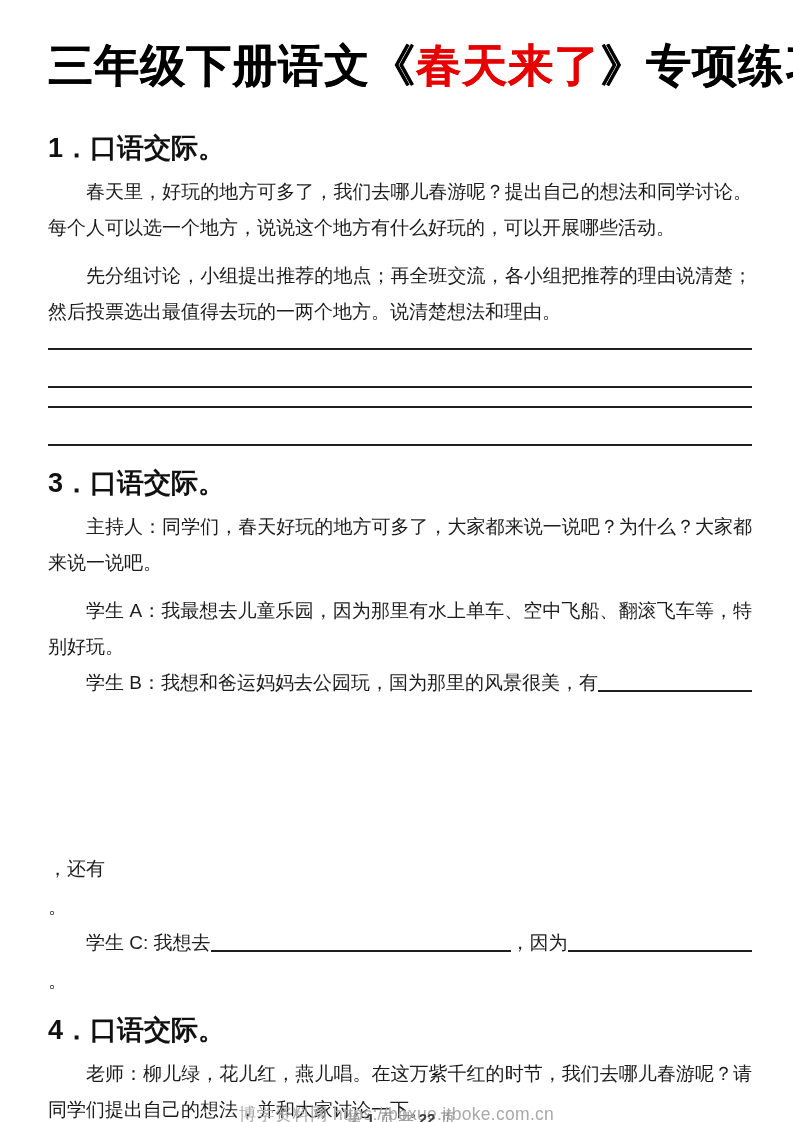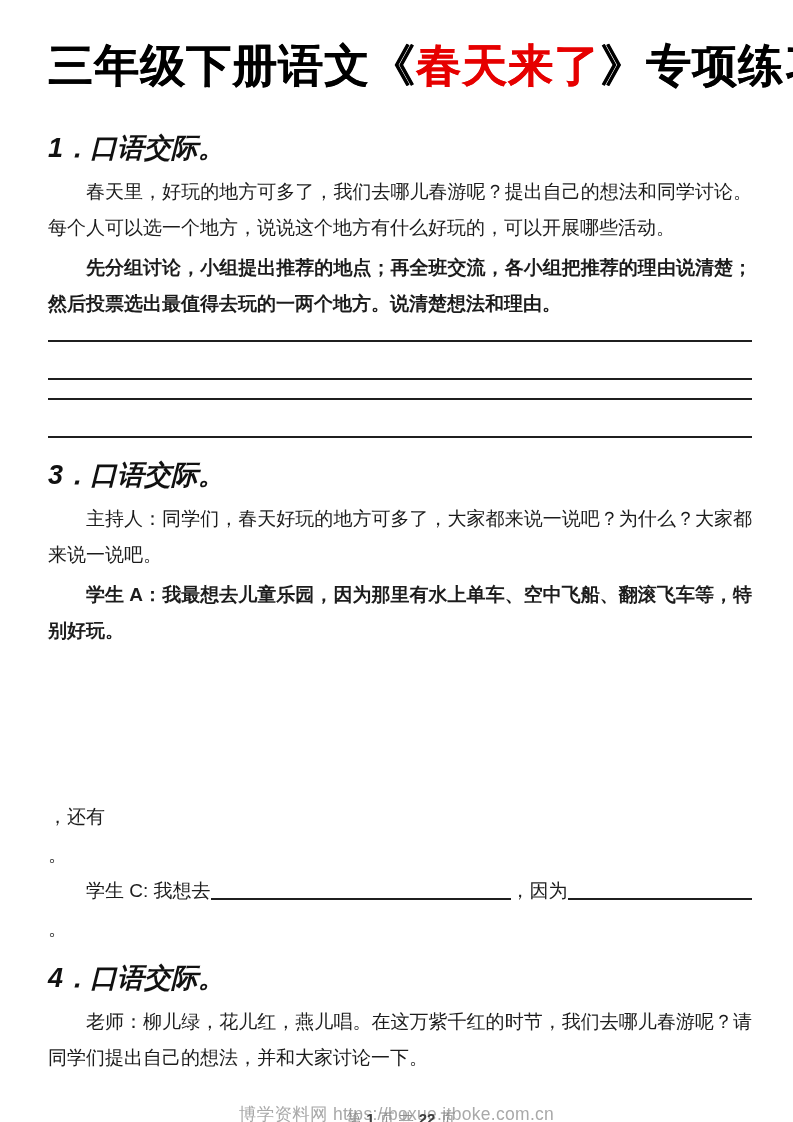--- a/index.html
+++ b/index.html
@@ -31,37 +31,36 @@
     text-shadow: 0.6px 0 0 #000;
   }
   .doc-title .hl { text-shadow: 0.6px 0 0 currentColor; }
 
   
   .sec-heading {
     font-size: 27px;
     font-weight: 800;
     line-height: 36px;
     color: #111111;
-    font-style: italic;
   }
   .mt-s1 { margin-top: 32px; }
   .mt-s2 { margin-top: 15px; }
   .mt-s3 { margin-top: 19px; }
   .mt-s4 { margin-top: 13px; }
 
   
   .para {
     font-size: 19px;
     line-height: 36px;
     text-indent: 2em;
     color: #1c1c1c;
     margin-top: 8px;
     text-align: justify;
   }
-  .para.no-gap { margin-top: 4px; font-weight: bold; }
+  .para.no-gap { margin-top: 12px; }
 
   
   .answer-line {
     border-bottom: 2px solid #1f1f1f;
   }
   .al-short { height: 20px; }
   .al-tall  { height: 38px; }
 
   
   .dialog-row {
@@ -131,20 +130,24 @@
   <div class="answer-line al-short"></div>
   <div class="answer-line al-tall"></div>
 
   <div class="answer-line al-short"></div>
   <div class="answer-line al-tall"></div>
 
   <div class="sec-heading mt-s3">3．口语交际。</div>
   <p class="para">主持人：同学们，春天好玩的地方可多了，大家都来说一说吧？为什么？大家都来说一说吧。</p>
   <p class="para no-gap">学生 A：我最想去儿童乐园，因为那里有水上单车、空中飞船、翻滚飞车等，特别好玩。</p>
 
+  <div class="dialog-row indent">
+    <span class="txt">学生 B：我想和爸运妈妈去公园玩，国为那里的风景很美，有</span>
+    <span class="blank grow"></span>
+  </div>
   <div class="dialog-row pad-right">
     <span class="blank w150"></span>
     <span class="txt">，还有</span>
     <span class="blank grow"></span>
     <span class="txt">。</span>
   </div>
 
   <div class="dialog-row indent">
     <span class="txt">学生 C: 我想去</span>
     <span class="blank w300"></span>

